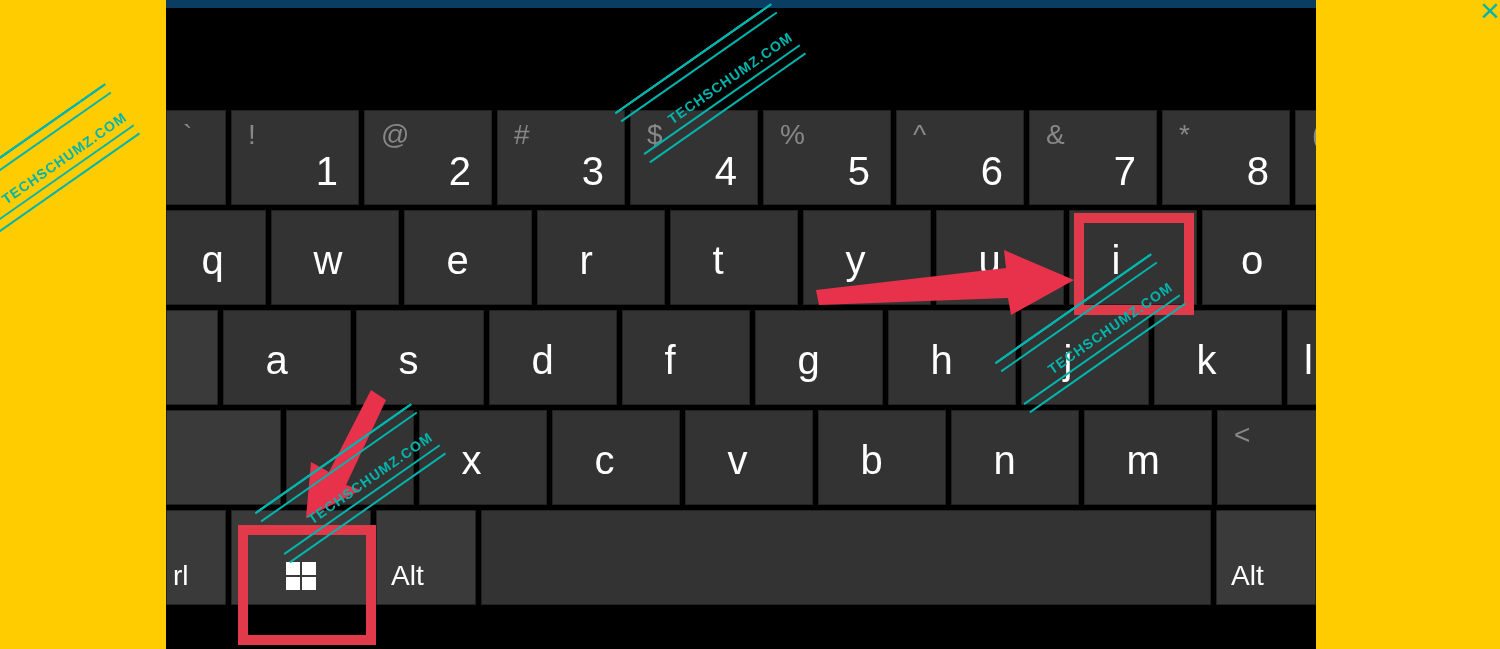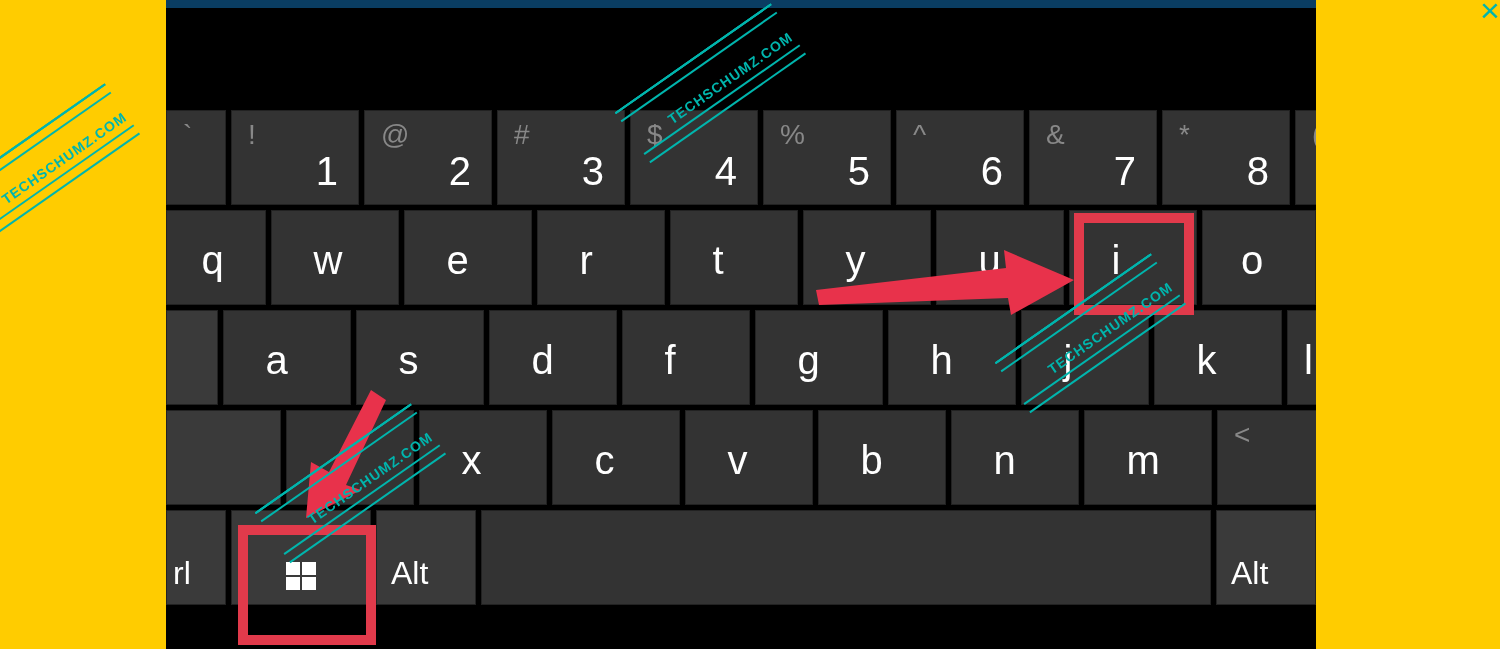--- a/index.html
+++ b/index.html
@@ -60,21 +60,21 @@
     top: 50%;
     left: 50%;
     transform: translate(-50%, -55%);
     font-size: 40px;
     font-weight: 300;
   }
   .key.mod .main {
     position: absolute;
     bottom: 12px;
     left: 14px;
-    font-size: 32px;
+    font-size: 28px;
     font-weight: 300;
     right: auto;
   }
   .win-icon {
     position: absolute;
     bottom: 14px;
     left: 50%;
     transform: translateX(-50%);
     width: 30px;
     height: 28px;

